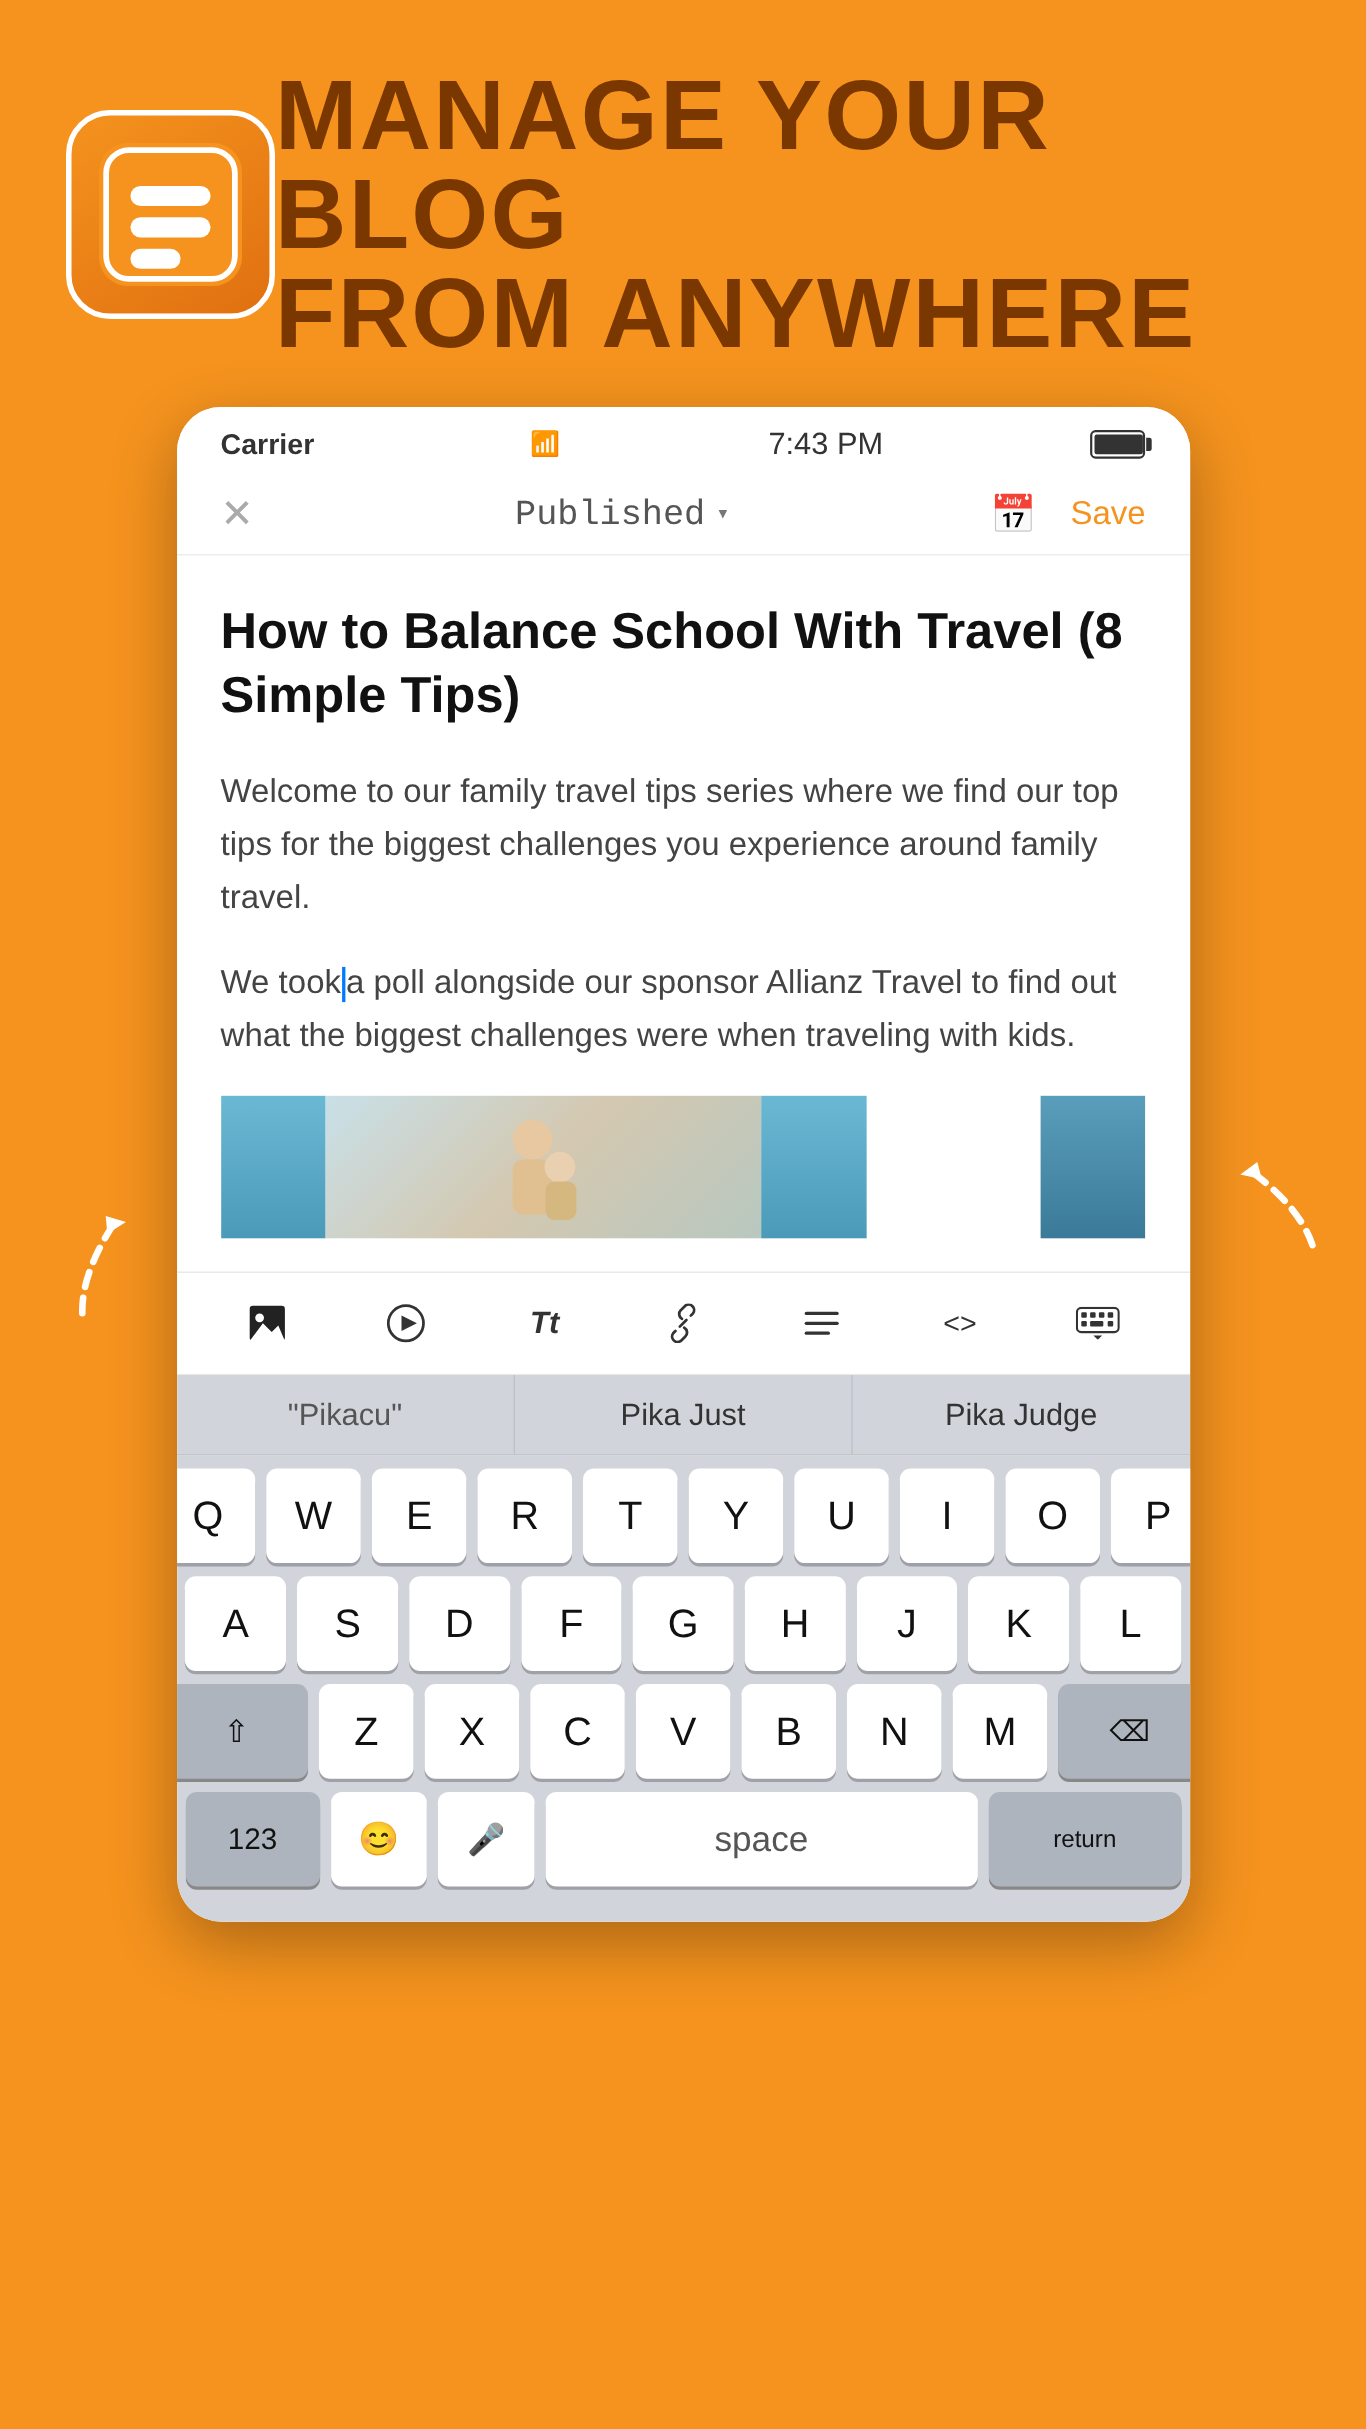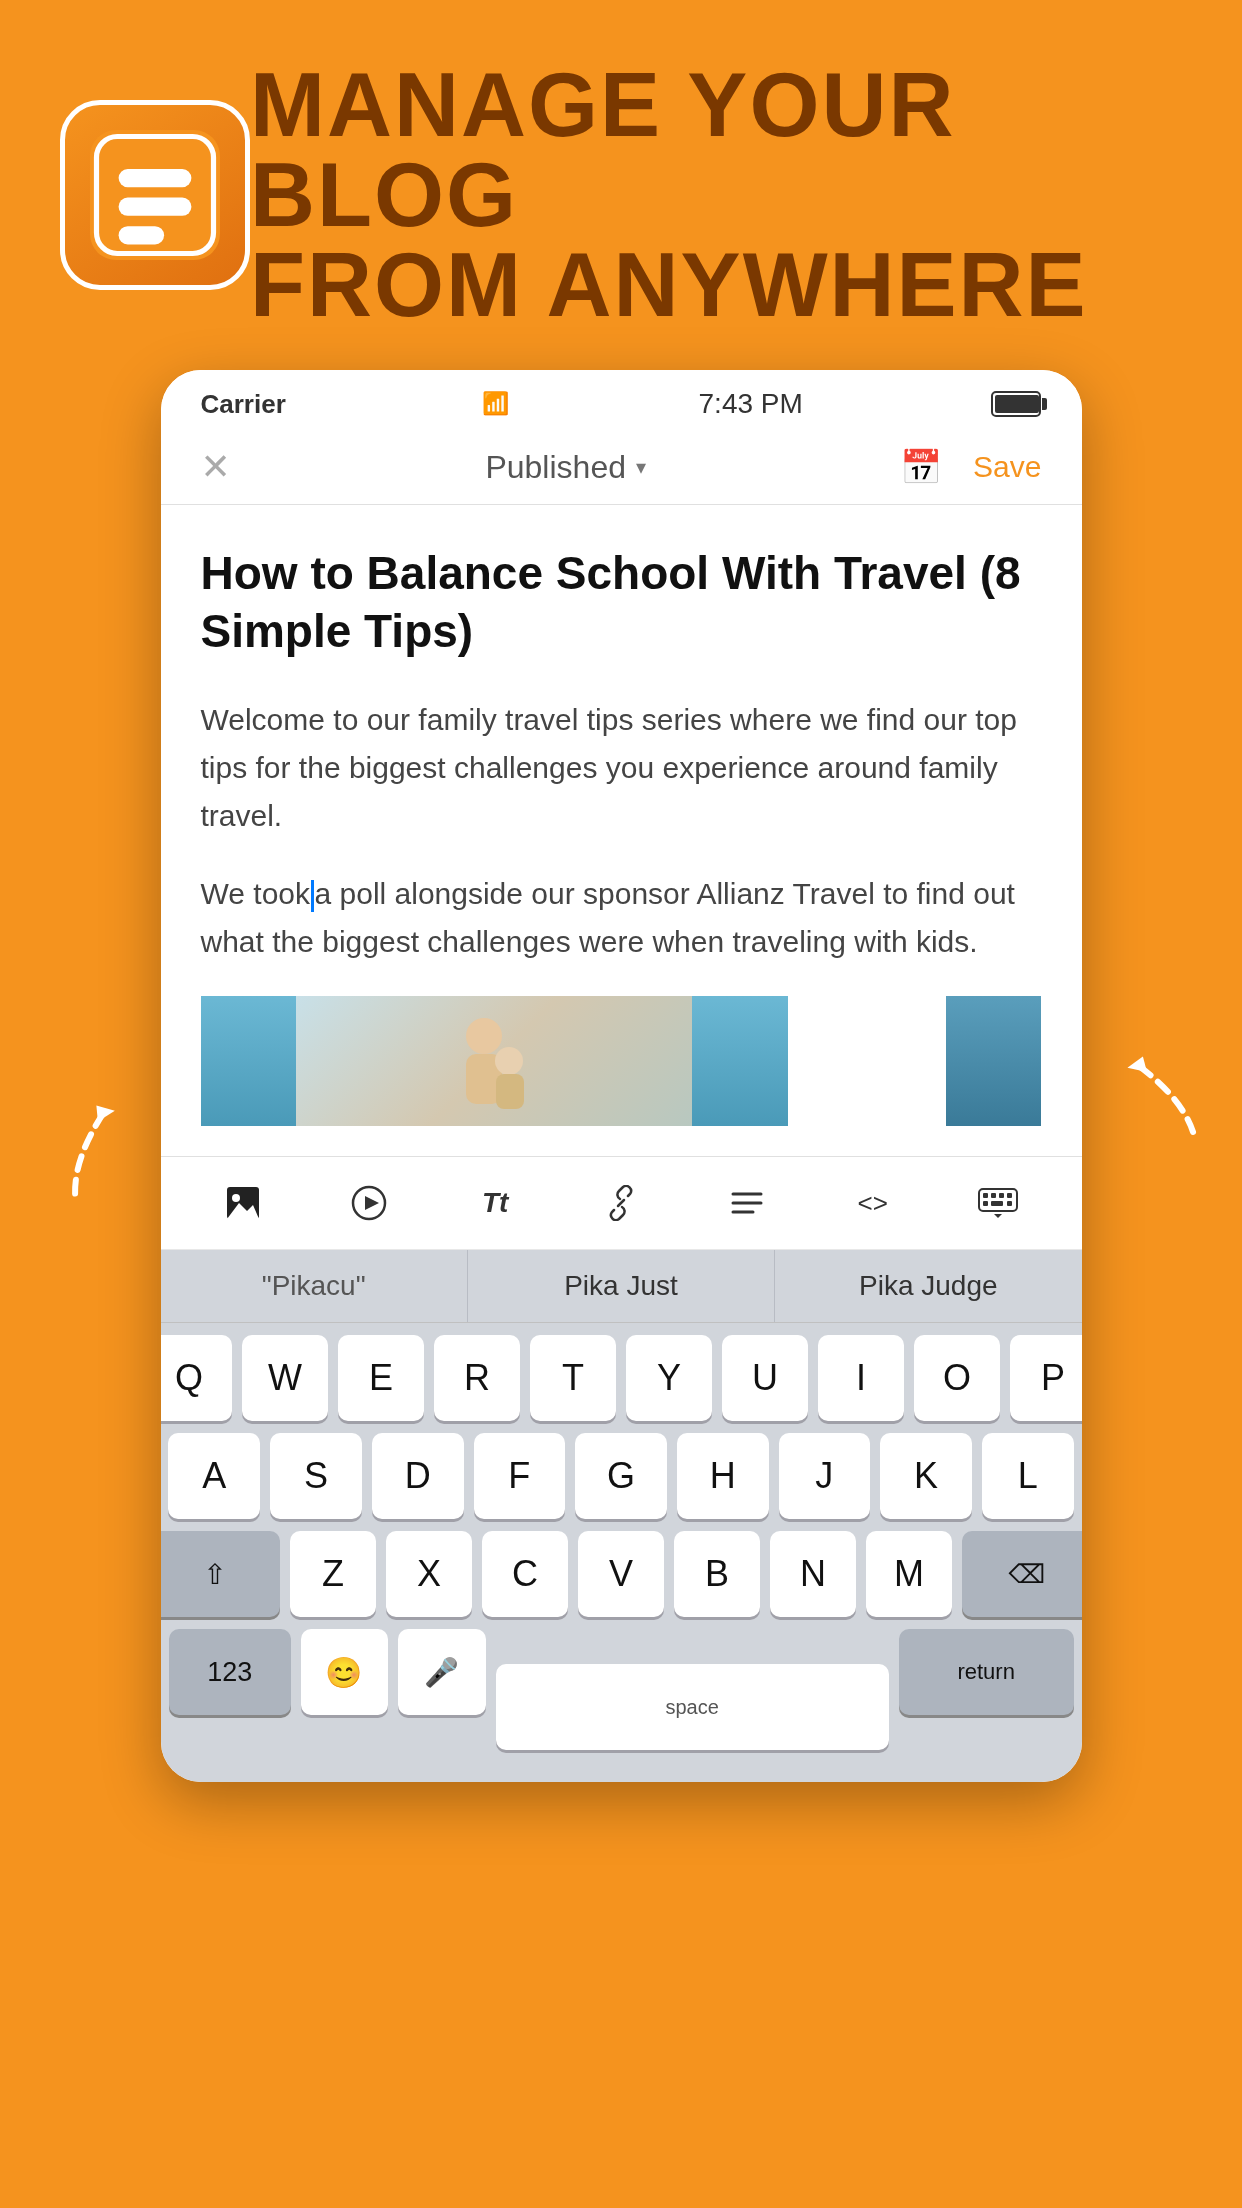--- a/index.html
+++ b/index.html
@@ -141,20 +141,21 @@
       cursor: pointer;
     }
 
     .toolbar-status {
       display: flex;
       align-items: center;
       gap: 10px;
       font-size: 32px;
       color: #555;
       font-weight: 500;
+      font-family: Liberation Mono, monospace;
     }
 
     .toolbar-status-arrow {
       font-size: 20px;
       color: #777;
     }
 
     .toolbar-right {
       display: flex;
       align-items: center;
@@ -515,21 +516,21 @@
         <div class="key">B</div>
         <div class="key">N</div>
         <div class="key">M</div>
         <div class="key dark wide delete-key" style="font-size:26px;">⌫</div>
       </div>
 
       <div class="key-row">
         <div class="key dark num-key" style="font-size:27px;">123</div>
         <div class="key emoji-key" style="font-size:30px;">😊</div>
         <div class="key mic-key" style="font-size:28px;">🎤</div>
-        <div class="key space-key" style="font-size:20px; color:#555;margin-top:35px;">space</div>
+        <div class="key space-key" style="font-size:32px; color:#555;">space</div>
         <div class="key dark return-key" style="font-size:22px;">return</div>
       </div>
     </div>
 
   </div>
 </div>
 
 <div style="position:absolute; left:40px; top:1100px; transform: rotate(-35deg);">
   <svg width="120" height="80" viewBox="0 0 120 80">
     <path d="M10 70 Q30 40 80 20" stroke="white" stroke-width="6" fill="none" stroke-dasharray="14,10" stroke-linecap="round"></path>

